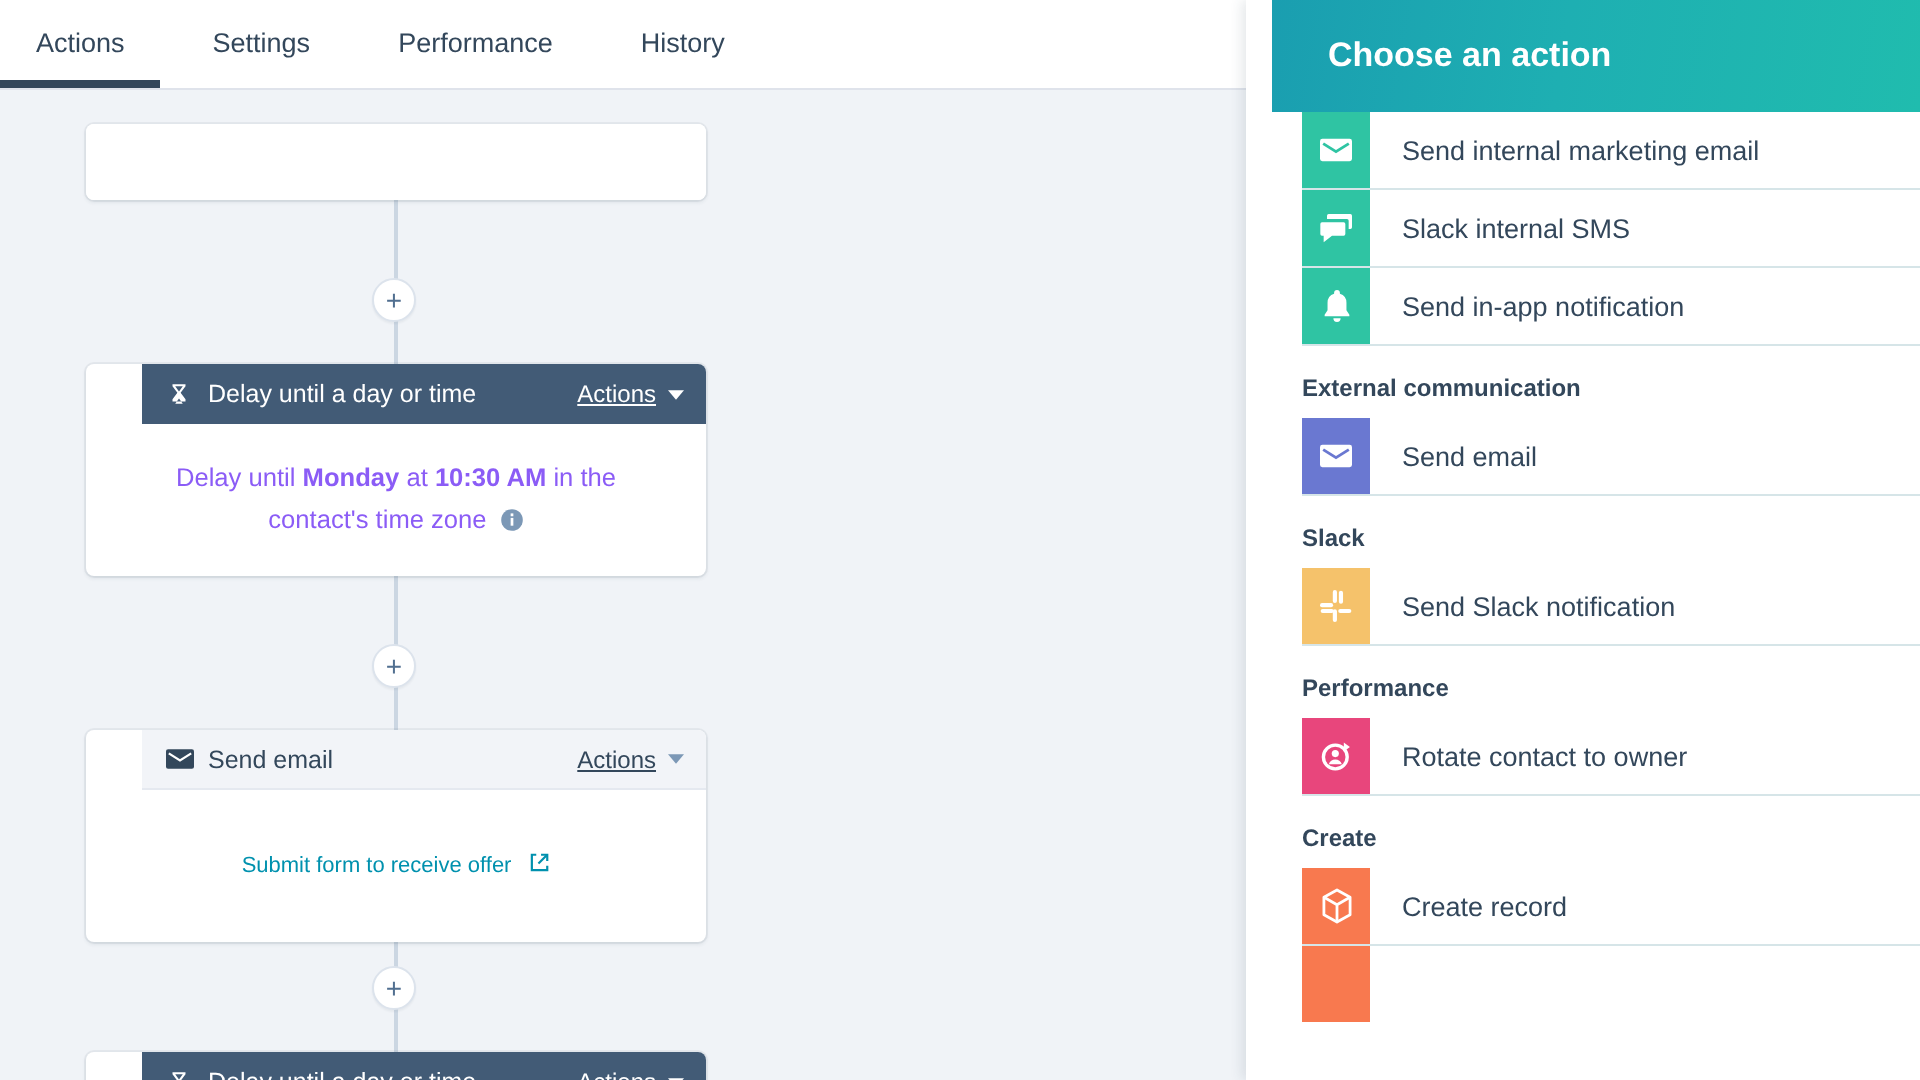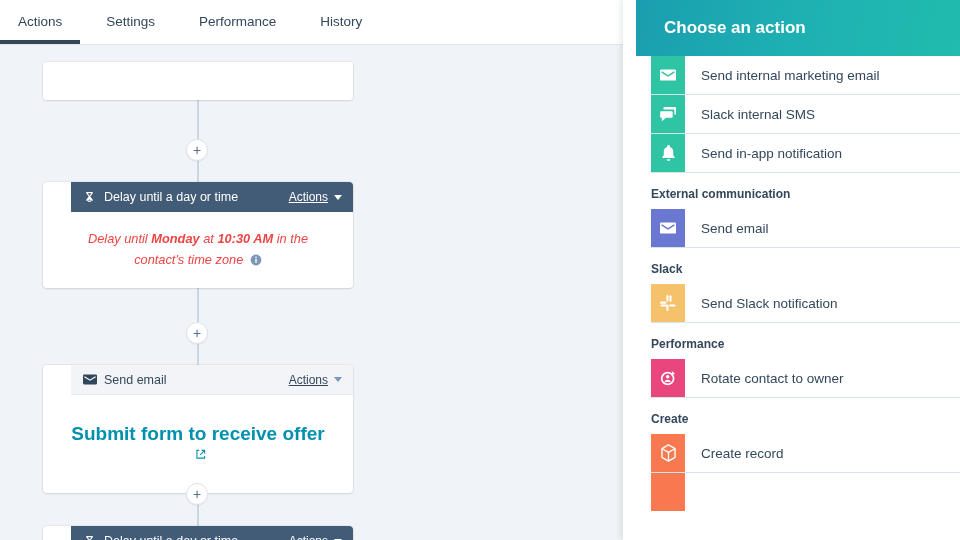--- a/index.html
+++ b/index.html
@@ -60,24 +60,24 @@
   .node-head.light{background:#f2f4f8;color:#33475b;border-bottom:1px solid #e5e9f0;}
   .node-head .hd-icon{width:15px;height:15px;display:flex;align-items:center;justify-content:center;margin-right:7px;flex:0 0 auto;}
   .node-head .hd-label{flex:1 1 auto;white-space:nowrap;overflow:hidden;}
   .actions-link{
     display:flex;align-items:center;gap:6px;font-size:12px;cursor:pointer;
     white-space:nowrap;
   }
   .actions-link .txt{text-decoration:underline;}
   .node-body{padding:16px 22px 18px 22px;text-align:center;}
   .node-body .line{
-    font-size:12.8px;color:#ef4444;line-height:1.65;font-style:italic;
+    font-size:12.8px;color:#8b5cf6;line-height:1.65;
   }
   .node-body b{font-weight:700;}
-  .node-body a{color:#0091ae;font-weight:700;text-decoration:none;font-size:19px;}
+  .node-body a{color:#0091ae;font-weight:400;text-decoration:none;font-size:11px;}
 
   .plus{
     position:absolute;left:186px;width:22px;height:22px;border-radius:50%;
     background:#fff;border:1px solid #dce3ec;box-sizing:border-box;
     display:flex;align-items:center;justify-content:center;cursor:pointer;
     color:#516f90;font-size:14px;line-height:1;
     box-shadow:0 1px 1px rgba(45,62,80,.06);
   }
 
   

